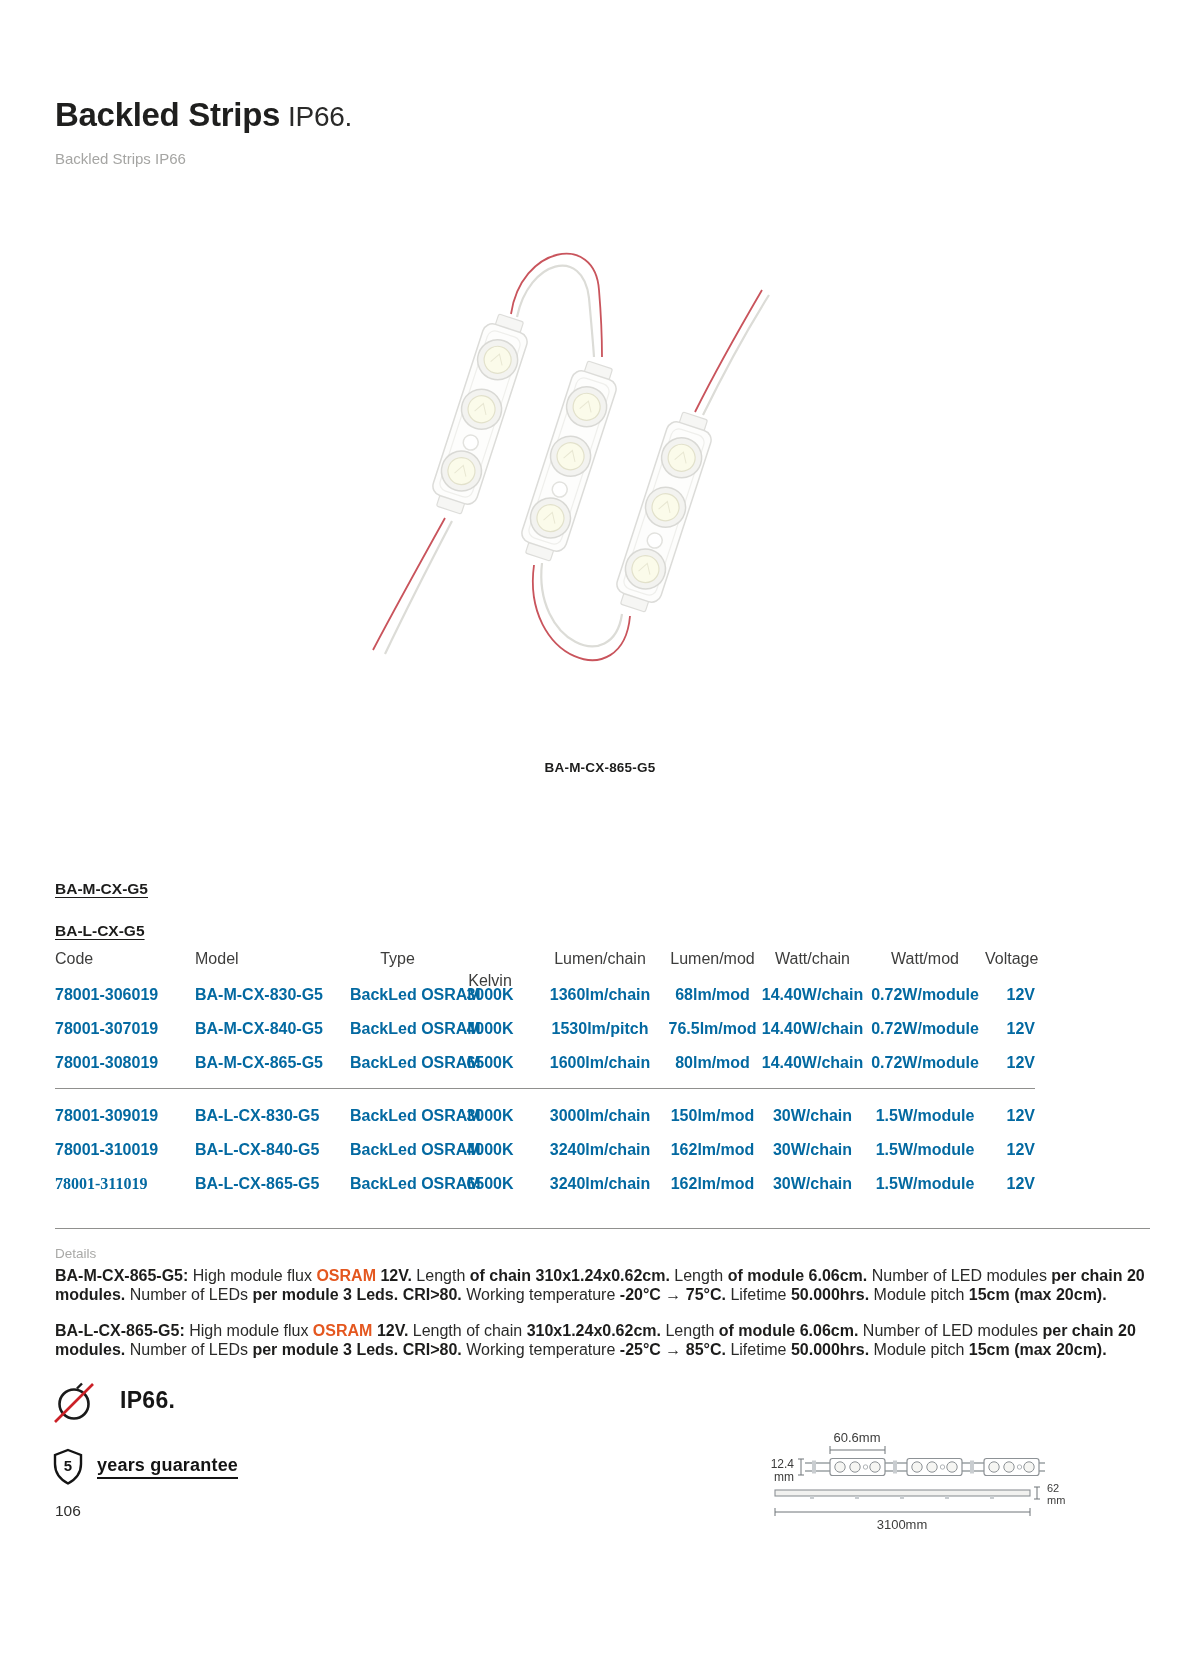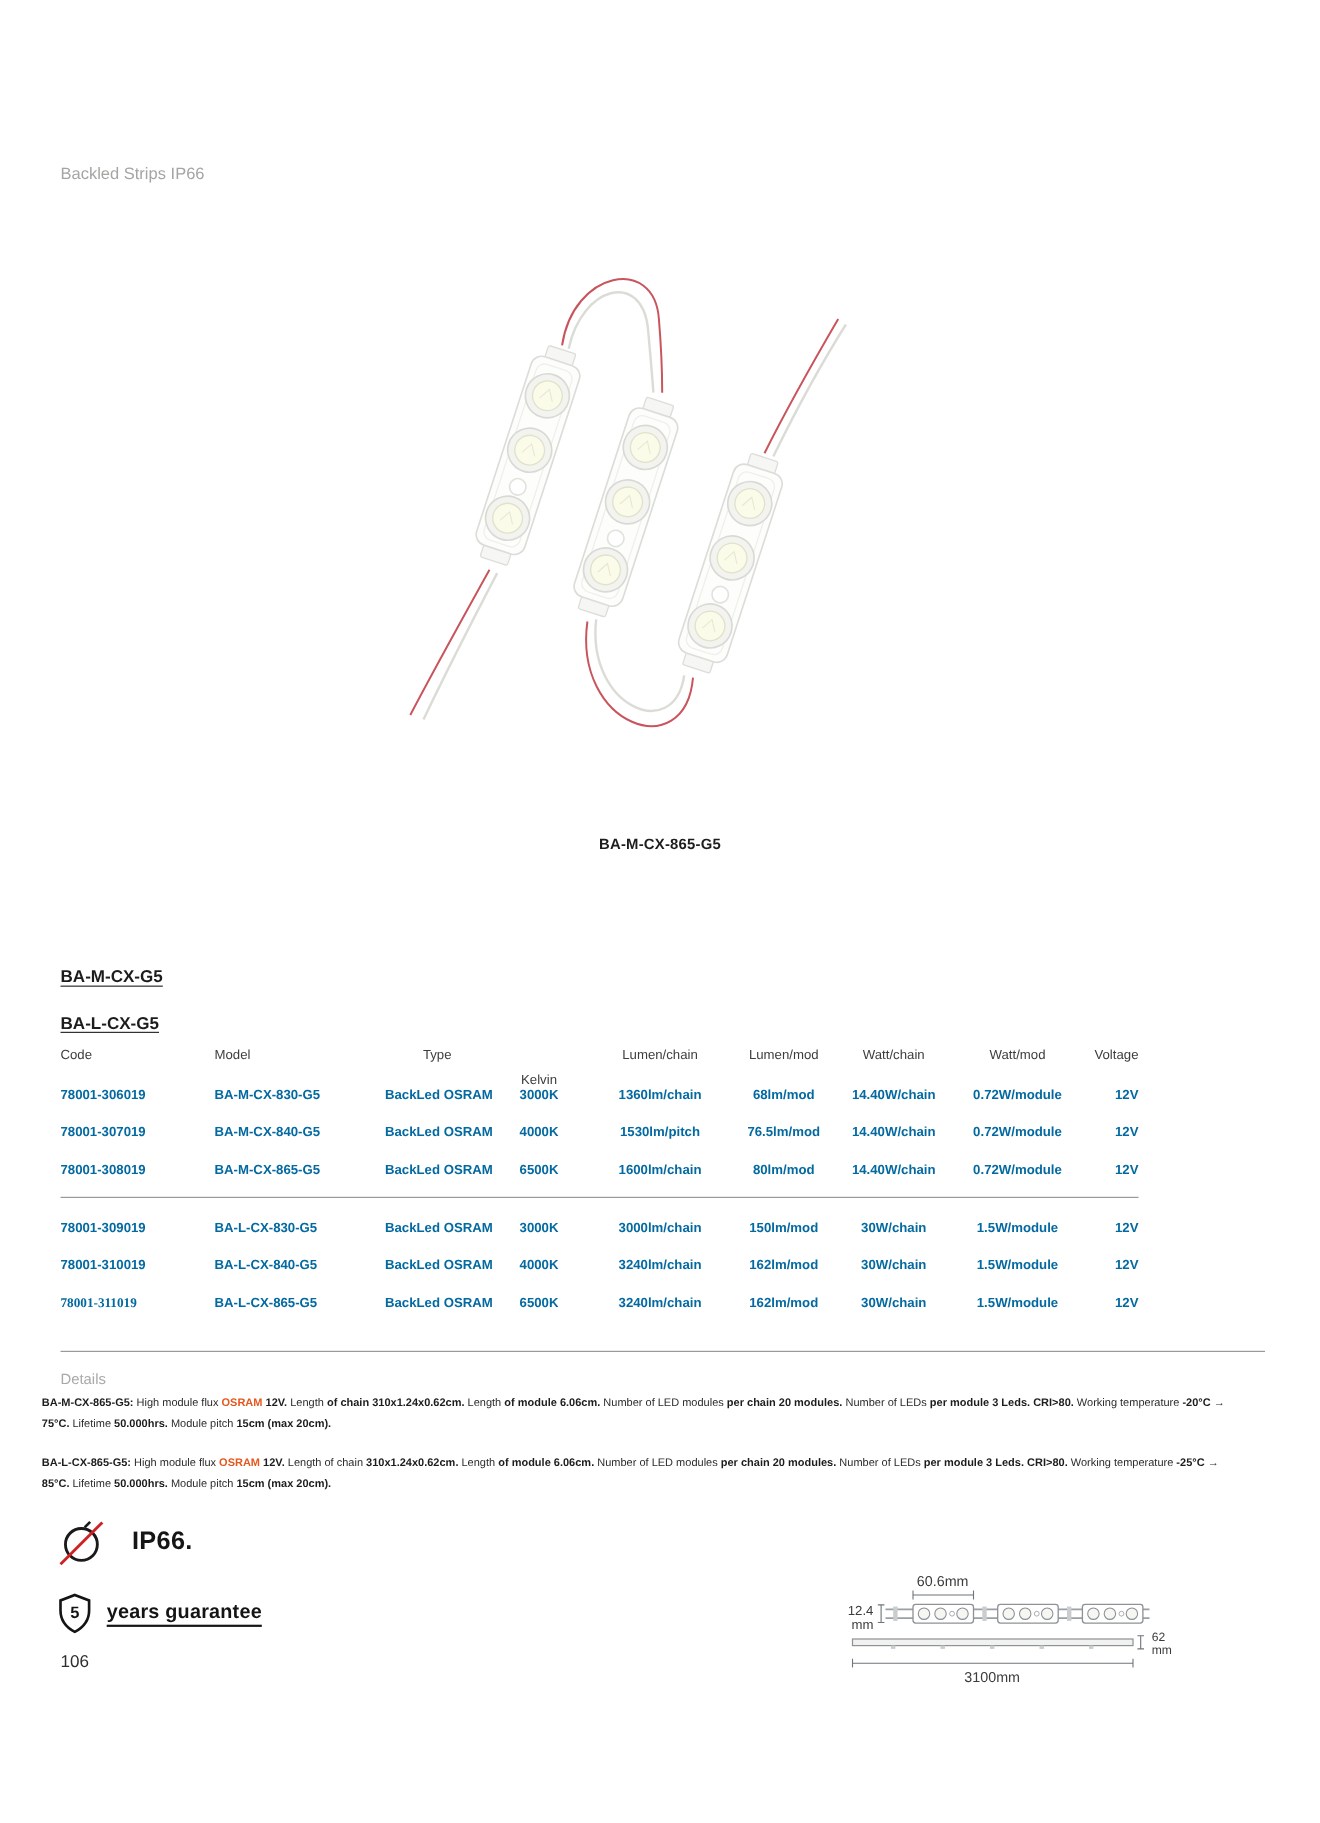--- a/index.html
+++ b/index.html
@@ -14,35 +14,35 @@
   
   .photo{position:absolute;left:325px;top:218px;width:550px;height:495px;}
   .caption{position:absolute;left:325px;top:760px;width:550px;text-align:center;
            font-size:13.5px;font-weight:700;color:#1d1d1c;letter-spacing:0.2px;}
 
   
   .model-heads{position:absolute;left:55px;top:880px;font-size:15.5px;font-weight:700;color:#1c1c1b;}
   .model-head{text-decoration:underline;text-underline-offset:3px;margin-bottom:24px;}
 
   
-  .spec{position:absolute;left:55px;top:946px;width:980px;font-size:12px;}
+  .spec{position:absolute;left:55px;top:946px;width:980px;font-size:16px;}
   .t-row{display:flex;align-items:center;height:34px;}
   .t-row.head{height:26px;margin-bottom:6px;}
   .cell{flex:0 0 auto;white-space:nowrap;}
   .head .cell{font-weight:400;color:#3d3d3c;}
   .body-row .cell{font-weight:700;color:#0369a1;}
   .c-l{text-align:left}.c-c{text-align:center}.c-r{text-align:right}
   .t-div{height:1px;background:#90908e;margin:6px 0 10px 0;}
   .t-div.topgap{margin-top:8px;}
 
   .wide-div{position:absolute;left:55px;top:1228px;width:1095px;height:1px;background:#90908e;}
 
   
   .details-label{position:absolute;left:55px;top:1246px;font-size:13.5px;color:#a9a9a7;}
-  .para{position:absolute;left:38px;width:1095px;font-size:10px;line-height:19px;color:#2a2a29;margin:0;}
+  .para{position:absolute;left:55px;width:1095px;font-size:16px;line-height:19px;color:#2a2a29;margin:0;}
   #para-0{top:1266px;}
   #para-1{top:1321px;}
   .seg-b{font-weight:700;color:#1d1d1c;}
   .seg-o{font-weight:700;}
   .seg-n{font-weight:400;}
 
   
   .ip-row{position:absolute;left:52px;top:1379px;display:flex;align-items:flex-start;gap:22px;}
   .ip-label{font-size:23px;font-weight:700;color:#161616;margin-top:8px;letter-spacing:0.3px;}
 
@@ -72,20 +72,23 @@
   .led-outer{fill:#f3f3f0;stroke:#d9d9d5;stroke-width:1.5;}
   .led-inner{fill:#fbfbea;stroke:#e2e1cb;stroke-width:1.2;}
   .led-chip{stroke:#e8e7d2;stroke-width:1;fill:none;}
   .mhole{fill:#ffffff;stroke:#e2e2de;stroke-width:1.5;}
 </style>
 </head>
 <body>
 
 <div class="sheet">
 
+  <div class="title">
+    <span>Backled Strips</span><span class="suffix">IP66.</span>
+  </div>
   <div class="subtitle">Backled Strips IP66</div>
 
   <div class="photo">
     <svg width="550" height="495" viewBox="0 0 550 495">
       <defs>
         <g id="ledmod">
           <rect class="mtab" x="-13" y="-101" width="26" height="12" rx="2"></rect>
           <rect class="mtab" x="-13" y="89" width="26" height="12" rx="2"></rect>
           <rect class="mbody" x="-23" y="-90" width="46" height="180" rx="10"></rect>
           <rect class="minner" x="-17" y="-84" width="34" height="168" rx="8"></rect>

